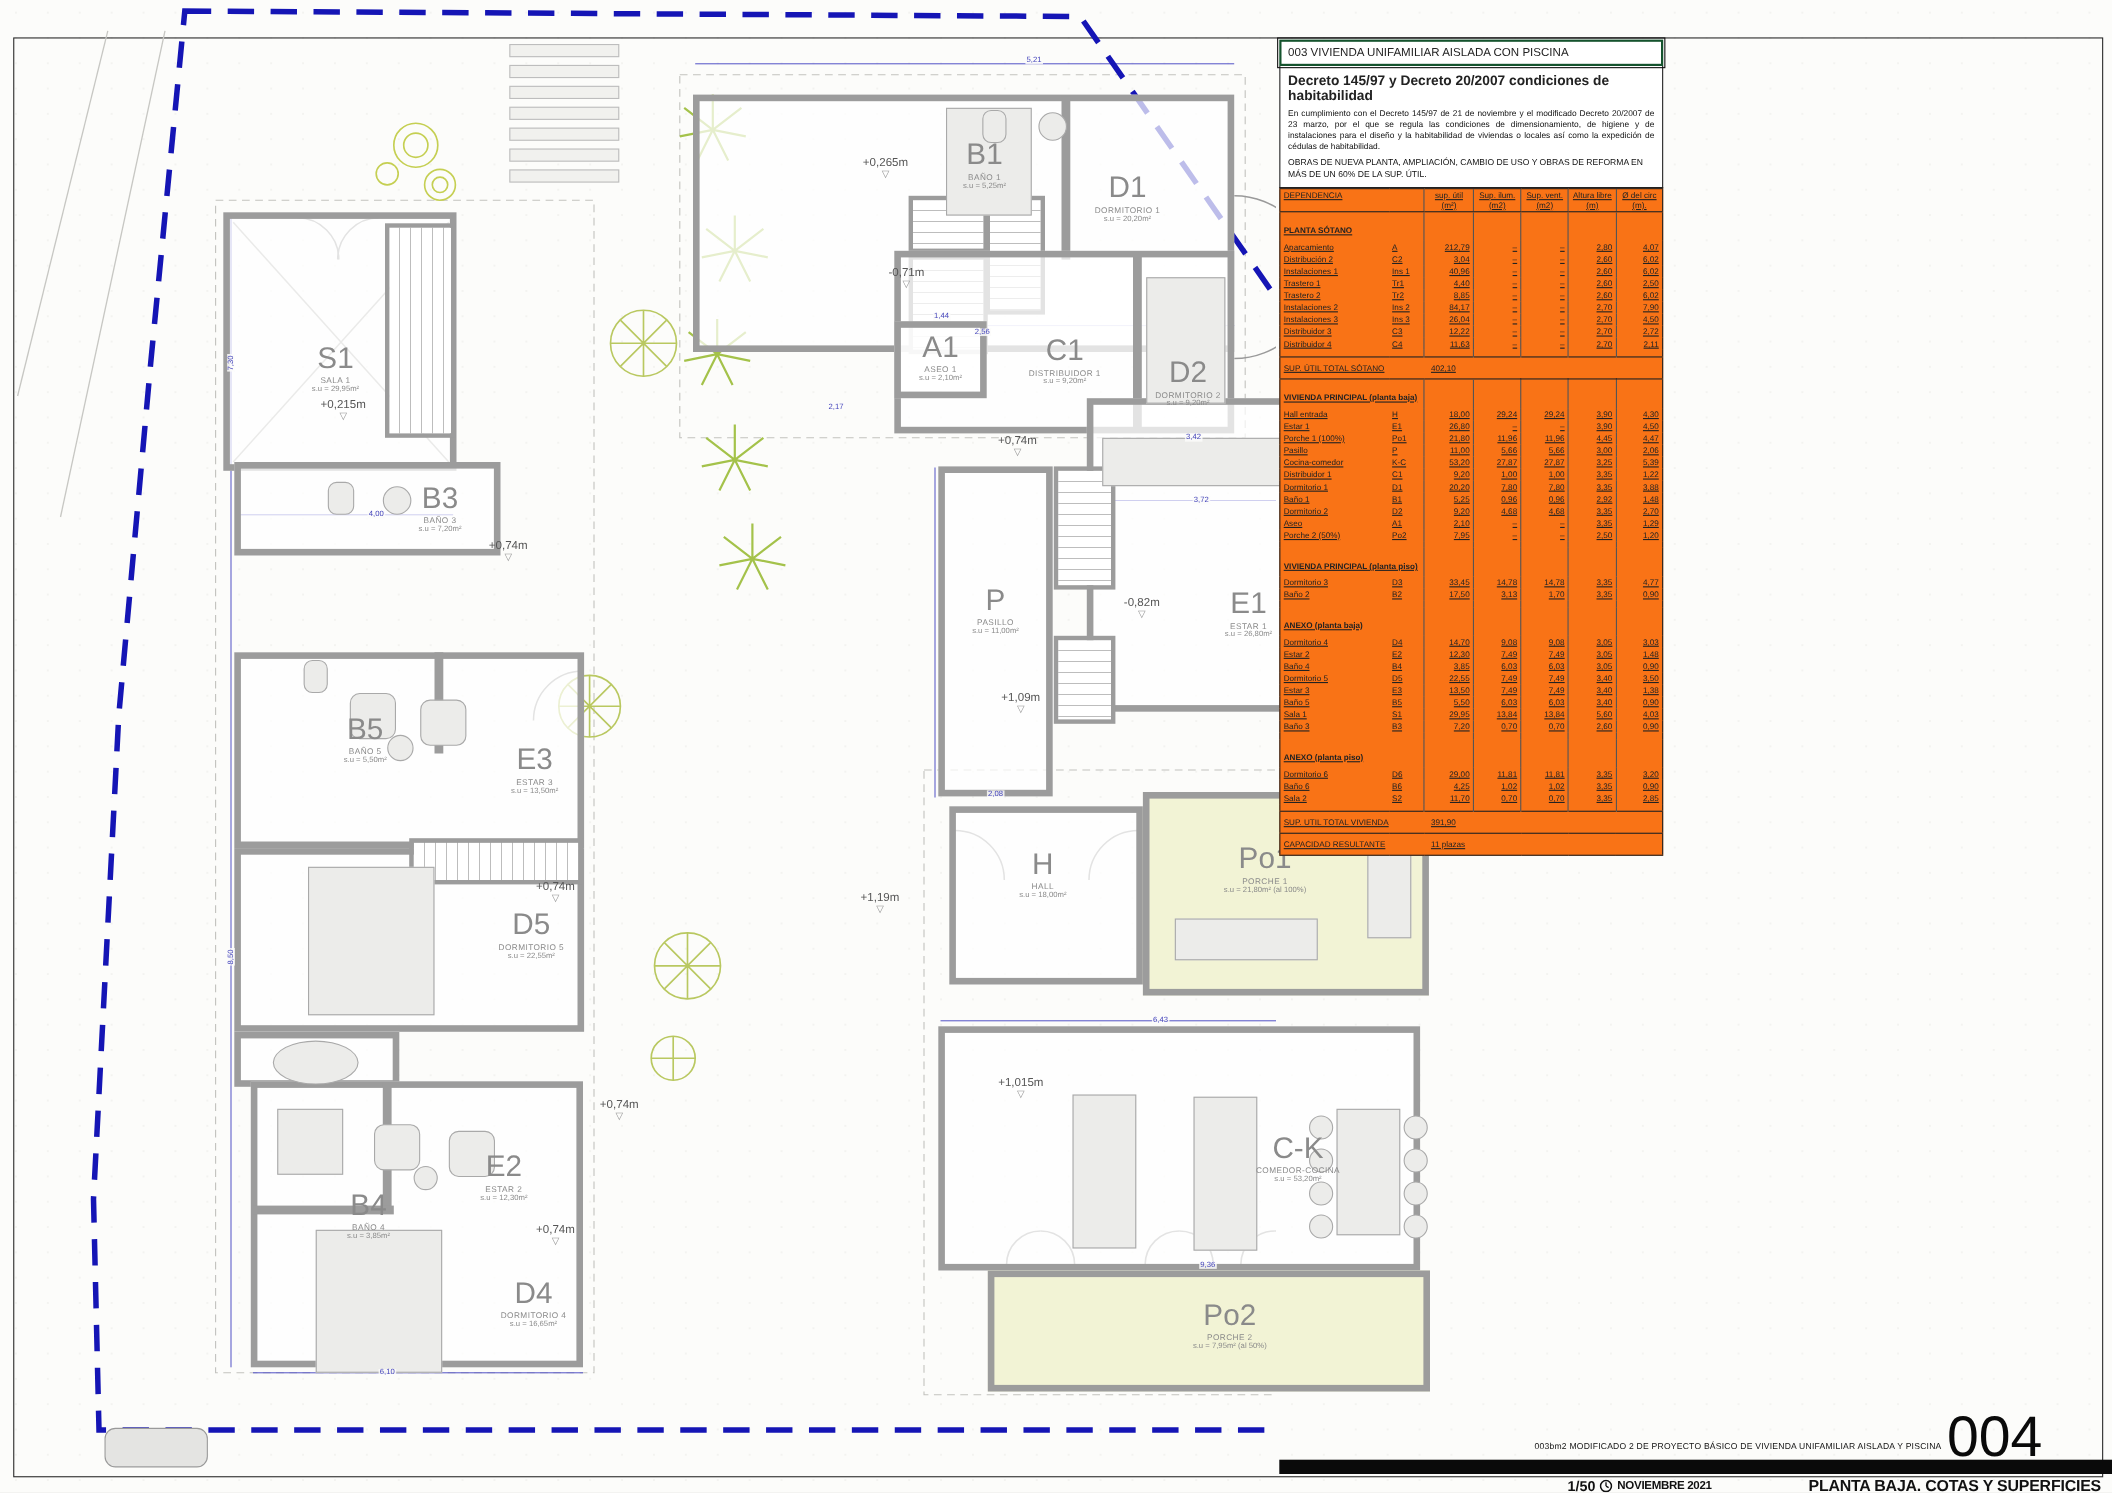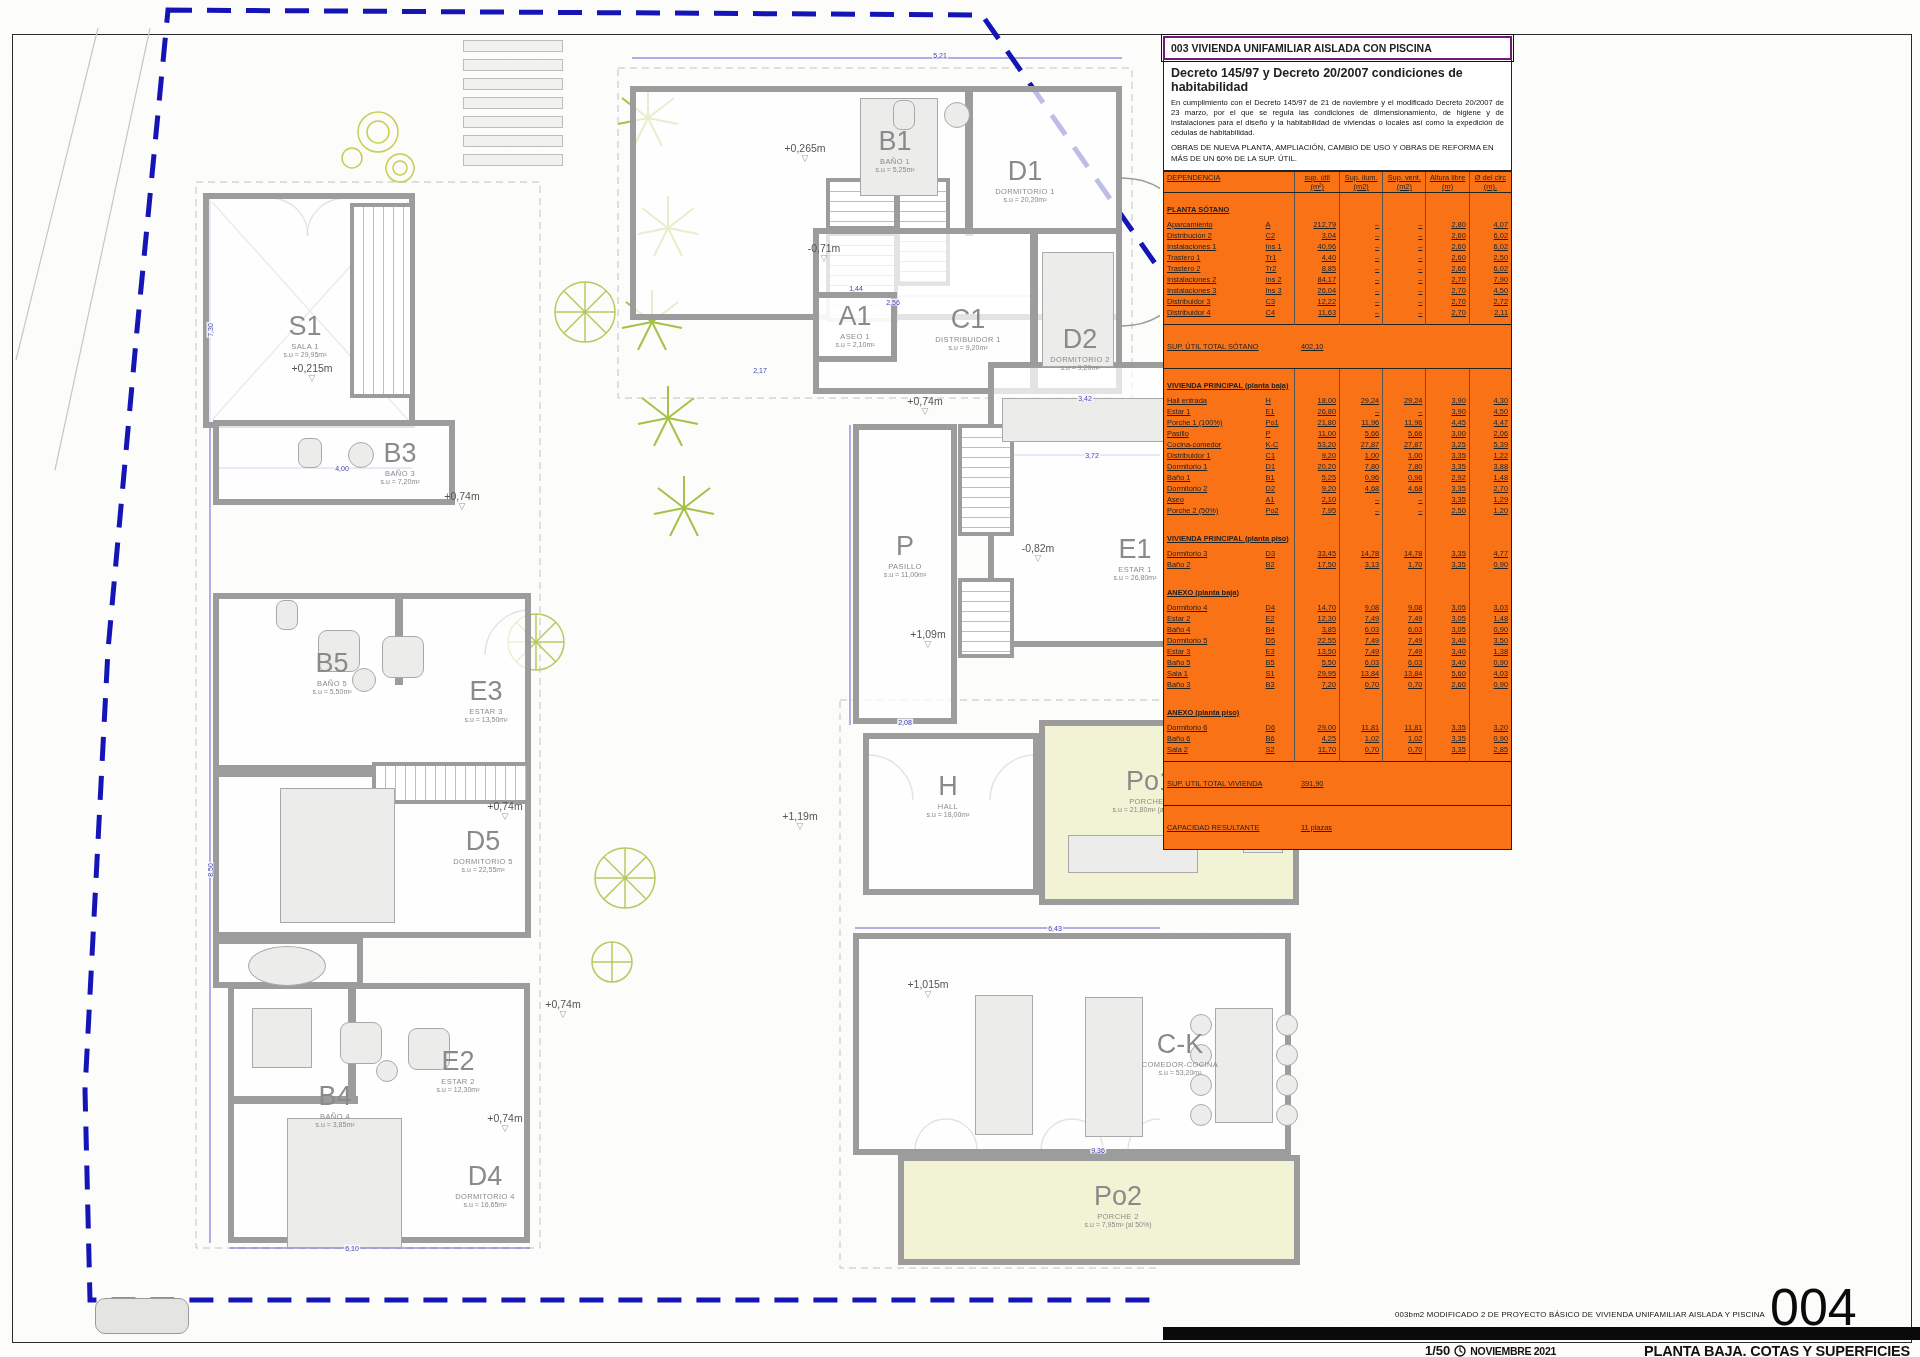--- a/index.html
+++ b/index.html
@@ -29,36 +29,36 @@
   .rarea{font-size:7px;}
   .level{position:absolute;transform:translate(-50%,0);color:#555;font-size:10.5px;text-align:center;white-space:nowrap;}
   .level .tri{display:block;color:#999;font-size:9px;line-height:.9;}
   .dim{position:absolute;transform:translate(-50%,-50%);color:#4444bb;font-size:7px;
        background:rgba(252,252,250,.85);padding:0 1px;white-space:nowrap;}
   .dim.v{transform:translate(-50%,-50%) rotate(-90deg);}
   svg.layer{position:absolute;left:0;top:0;}
 
   
   .panel{position:absolute;left:1163px;top:36px;width:349px;font-size:7.5px;}
-  .panel .hbox{border:2px solid #701a75;outline:1px solid #111;outline-offset:1px;
-               padding:4px 6px;font-size:10.5px;font-weight:bold;background:#fff;}
+  .panel .hbox{border:2px solid #14532d;outline:1px solid #111;outline-offset:1px;
+               padding:4px 6px;font-size:10.5px;font-weight:normal;background:#fff;}
   .panel .dbox{border:1.5px solid #222;border-top:none;padding:5px 7px 6px;background:#fff;}
   .dtitle{font-size:12.5px;font-weight:bold;margin:1px 0 4px;}
   .dbody{font-size:7.6px;line-height:1.3;text-align:justify;color:#111;}
   .dobras{font-size:7.8px;margin-top:6px;line-height:1.3;color:#111;}
   table.hab{border-collapse:collapse;width:100%;background:#f97316;border:1.5px solid #222;border-top:none;text-decoration:underline;}
   table.hab th,table.hab td{font-size:7.4px;padding:1px 3px;vertical-align:top;}
   table.hab thead th{border-top:1.2px solid #222;border-bottom:1.2px solid #222;font-weight:normal;text-align:center;}
   table.hab thead th:first-child{text-align:left;}
   td.num,th.num{border-left:1px solid #555;text-align:right;width:42px;}
   td.code{width:30px;}
   td.name{padding-left:12px;width:108px;}
   tr.gtitle td{font-weight:bold;padding:12px 3px 5px;}
   tr.gpad td{height:4px;}
-  tr.total td{border-top:1.1px solid #222;border-bottom:1.1px solid #222;padding:17px 3px;}
+  tr.total td{border-top:1.1px solid #222;border-bottom:1.1px solid #222;padding:5px 3px;}
   tr.total td.tval{text-align:left;padding-left:6px;}
 
   
   .projline{position:absolute;left:1170px;top:1310px;width:595px;text-align:right;
             font-size:7.8px;letter-spacing:.2px;color:#111;white-space:nowrap;}
   .bignum{position:absolute;left:1770px;top:1281px;width:150px;font-size:52px;line-height:1;color:#0a0a0a;}
   .blackbar{position:absolute;left:1163px;top:1327px;width:757px;height:13px;background:#0a0a0a;}
   .scaleline{position:absolute;left:1425px;top:1343px;font-size:13px;font-weight:bold;color:#111;display:flex;align-items:center;gap:4px;}
   .scaleline .date{font-size:10.5px;letter-spacing:-.3px;}
   .sheettitle{position:absolute;left:1560px;top:1343px;width:350px;text-align:right;

